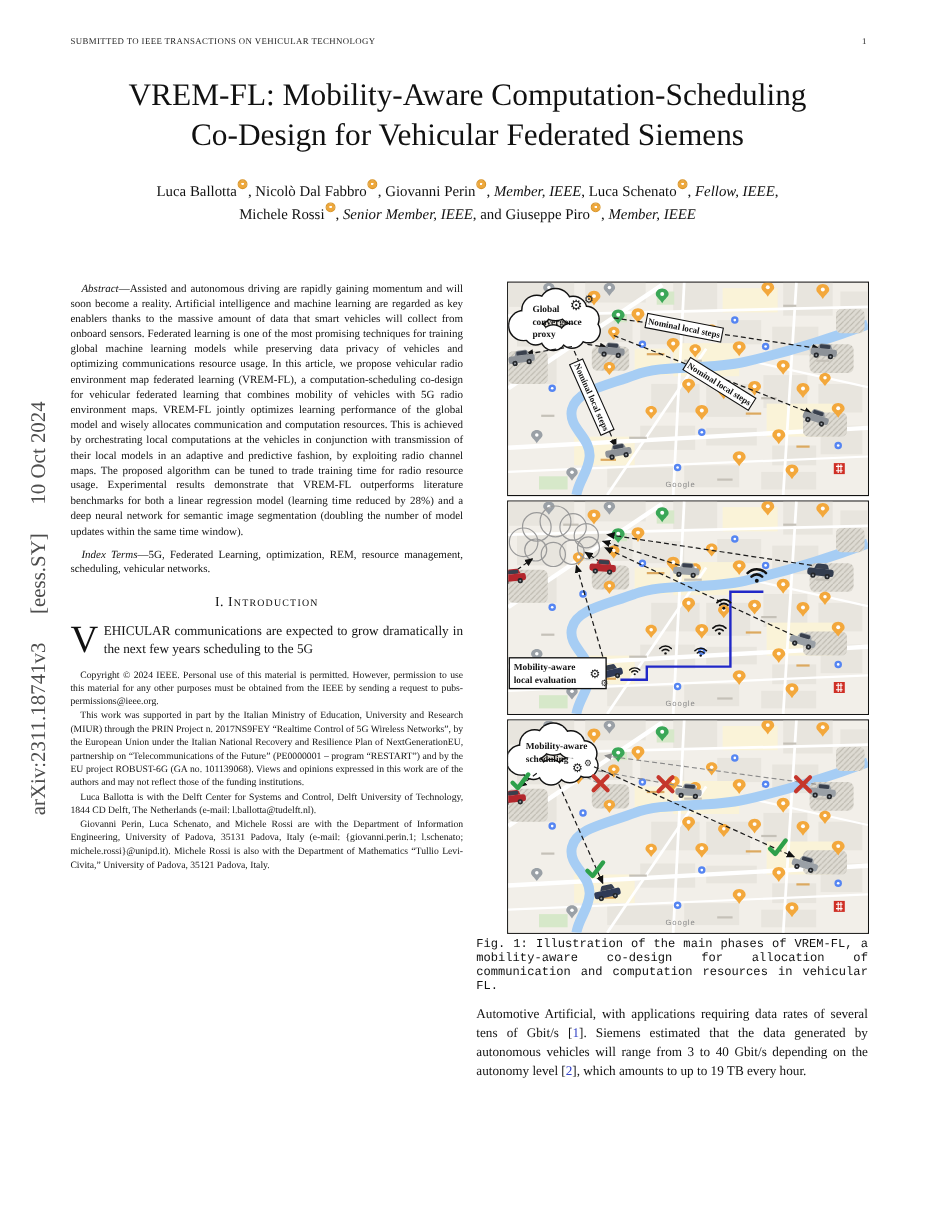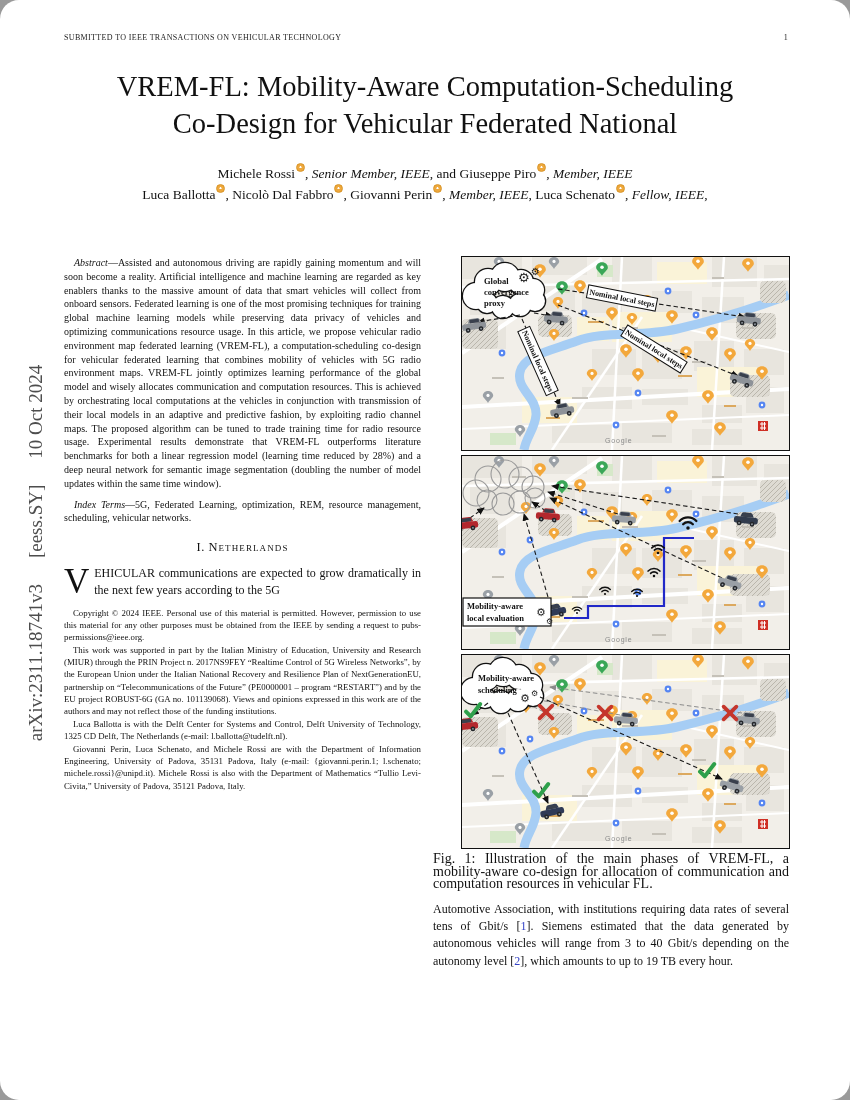--- a/index.html
+++ b/index.html
@@ -1,17 +1,17 @@
 <!DOCTYPE html>
 <html><head>
 <meta charset="utf-8">
 <style>
   html,body{margin:0;padding:0;background:#9a9a9a;}
   .page{position:relative;width:850px;height:1100px;background:#ffffff;margin:0 auto;
-        font-family:"Liberation Serif",serif;color:#111;overflow:hidden;border-radius:19px;}
+        font-family:"Liberation Serif",serif;color:#111;overflow:hidden;}
   
   .hdr{position:absolute;top:33px;left:64px;right:62px;display:flex;justify-content:space-between;
        font-size:8px;letter-spacing:.35px;color:#222;}
   
   .arxiv{position:absolute;top:553px;left:36px;transform:translate(-50%,-50%) rotate(-90deg);
          white-space:nowrap;font-size:19px;color:#4d4d4d;}
   .arxiv .gap{margin-left:26px;}
   
   .title{position:absolute;top:68px;left:0;right:0;margin:0;text-align:center;font-weight:400;
          font-size:28.5px;line-height:37px;}
@@ -31,21 +31,21 @@
   .body{font-size:12px;line-height:17.3px;text-align:justify;}
   .indent{text-indent:11px;}
   .dropcap{float:left;font-size:35px;line-height:29px;padding:2px 5px 0 0;}
   .footnotes{margin-top:7px;font-size:8.8px;line-height:12.35px;text-align:justify;}
   .footnotes p{text-indent:9px;}
   .fnlead{font-style:italic;}
   
   figure{margin:0;padding:0;}
   .panelwrap{margin-left:28px;width:327px;}
   .panel{display:block;width:327px;height:193px;border:1.4px solid #111;margin-bottom:4px;background:#f2efe9;}
-  figcaption{font-size:14px;line-height:12.6px;margin-top:4px;text-align:justify;}
+  figcaption{font-size:11px;line-height:12.6px;margin-top:4px;text-align:justify;font-family:Liberation Mono, monospace;}
   .colR .body{margin-top:10px;}
   .cite{color:#3342c6;text-decoration:none;}
   
   .cloud-stroke{stroke:#111;stroke-width:2.6;fill:#fff;}
   .cloud-fill{fill:#fff;stroke:none;}
   .cloud-ghost{fill:none;stroke:#9a9a9a;stroke-width:1.1;}
   .cloudtext{font:700 8.5px "Liberation Serif",serif;fill:#111;}
   .maplabel{font:600 8px "Liberation Serif",serif;fill:#111;}
   .boxlabel{font:700 8.5px "Liberation Serif",serif;fill:#111;}
   .gear{font-family:"DejaVu Sans",sans-serif;fill:#222;}
@@ -246,40 +246,40 @@
     <span>SUBMITTED TO IEEE TRANSACTIONS ON VEHICULAR TECHNOLOGY</span>
     <span>1</span>
   </div>
 
   <div class="arxiv">
     <span>arXiv:2311.18741v3</span><span class="gap">[eess.SY]</span><span class="gap">10 Oct 2024</span>
   </div>
 
   <h1 class="title">
     <span>VREM-FL: Mobility-Aware Computation-Scheduling</span><br>
-    <span>Co-Design for Vehicular Federated National</span>
+    <span>Co-Design for Vehicular Federated Siemens</span>
   </h1>
 
   <div class="authors">
+    <div><span>Luca Ballotta</span><sup class="orcid"></sup><span>, </span><span>Nicolò Dal Fabbro</span><sup class="orcid"></sup><span>, </span><span>Giovanni Perin</span><sup class="orcid"></sup><span>, </span><i>Member, IEEE</i><span>, </span><span>Luca Schenato</span><sup class="orcid"></sup><span>, </span><i>Fellow, IEEE</i><span>,</span></div>
     <div><span>Michele Rossi</span><sup class="orcid"></sup><span>, </span><i>Senior Member, IEEE</i><span>, and </span><span>Giuseppe Piro</span><sup class="orcid"></sup><span>, </span><i>Member, IEEE</i></div>
-    <div><span>Luca Ballotta</span><sup class="orcid"></sup><span>, </span><span>Nicolò Dal Fabbro</span><sup class="orcid"></sup><span>, </span><span>Giovanni Perin</span><sup class="orcid"></sup><span>, </span><i>Member, IEEE</i><span>, </span><span>Luca Schenato</span><sup class="orcid"></sup><span>, </span><i>Fellow, IEEE</i><span>,</span></div>
   </div>
 
   <div class="colL">
     <p class="abs"><span class="abslead">Abstract</span><span>—Assisted and autonomous driving are rapidly gaining momentum and will soon become a reality. Artificial intelligence and machine learning are regarded as key enablers thanks to the massive amount of data that smart vehicles will collect from onboard sensors. Federated learning is one of the most promising techniques for training global machine learning models while preserving data privacy of vehicles and optimizing communications resource usage. In this article, we propose vehicular radio environment map federated learning (VREM-FL), a computation-scheduling co-design for vehicular federated learning that combines mobility of vehicles with 5G radio environment maps. VREM-FL jointly optimizes learning performance of the global model and wisely allocates communication and computation resources. This is achieved by orchestrating local computations at the vehicles in conjunction with transmission of their local models in an adaptive and predictive fashion, by exploiting radio channel maps. The proposed algorithm can be tuned to trade training time for radio resource usage. Experimental results demonstrate that VREM-FL outperforms literature benchmarks for both a linear regression model (learning time reduced by 28%) and a deep neural network for semantic image segmentation (doubling the number of model updates within the same time window).</span></p>
     <p class="abs idx"><span class="abslead">Index Terms</span><span>—5G, Federated Learning, optimization, REM, resource management, scheduling, vehicular networks.</span></p>
 
-    <h2 class="sec"><span>I.</span> <span class="sc">Netherlands</span></h2>
-
-    <p class="body"><span class="dropcap">V</span><span>EHICULAR communications are expected to grow dramatically in the next few years according to the 5G</span></p>
+    <h2 class="sec"><span>I.</span> <span class="sc">Introduction</span></h2>
+
+    <p class="body"><span class="dropcap">V</span><span>EHICULAR communications are expected to grow dramatically in the next few years scheduling to the 5G</span></p>
 
     <div class="footnotes">
       <p>Copyright © 2024 IEEE. Personal use of this material is permitted. However, permission to use this material for any other purposes must be obtained from the IEEE by sending a request to pubs-permissions@ieee.org.</p>
       <p>This work was supported in part by the Italian Ministry of Education, University and Research (MIUR) through the PRIN Project n. 2017NS9FEY “Realtime Control of 5G Wireless Networks”, by the European Union under the Italian National Recovery and Resilience Plan of NextGenerationEU, partnership on “Telecommunications of the Future” (PE0000001 – program “RESTART”) and by the EU project ROBUST-6G (GA no. 101139068). Views and opinions expressed in this work are of the authors and may not reflect those of the funding institutions.</p>
-      <p>Luca Ballotta is with the Delft Center for Systems and Control, Delft University of Technology, 1325 CD Delft, The Netherlands (e-mail: l.ballotta@tudelft.nl).</p>
+      <p>Luca Ballotta is with the Delft Center for Systems and Control, Delft University of Technology, 1844 CD Delft, The Netherlands (e-mail: l.ballotta@tudelft.nl).</p>
       <p>Giovanni Perin, Luca Schenato, and Michele Rossi are with the Department of Information Engineering, University of Padova, 35131 Padova, Italy (e-mail: {giovanni.perin.1; l.schenato; michele.rossi}@unipd.it). Michele Rossi is also with the Department of Mathematics “Tullio Levi-Civita,” University of Padova, 35121 Padova, Italy.</p>
     </div>
   </div>
 
   <div class="colR">
     <figure>
       <div class="panelwrap">
 
         <svg class="panel" viewBox="0 0 327 193">
           <use href="#mapbg"></use>
@@ -400,16 +400,16 @@
             <use href="#check" transform="translate(72,130) scale(0.95)"></use>
             <use href="#check" transform="translate(238,110) scale(0.95)"></use>
           </g>
           <text x="143" y="186" class="wm">Google</text>
         </svg>
 
       </div>
       <figcaption>Fig. 1: Illustration of the main phases of VREM-FL, a mobility-aware co-design for allocation of communication and computation resources in vehicular FL.</figcaption>
     </figure>
 
-    <p class="body"><span>Automotive Association, with institutions requiring data rates of several tens of Gbit/s [</span><a class="cite" href="#">1</a><span>]. Siemens estimated that the data generated by autonomous vehicles will range from 3 to 40 Gbit/s depending on the autonomy level [</span><a class="cite" href="#">2</a><span>], which amounts to up to 19 TB every hour.</span></p>
+    <p class="body"><span>Automotive Artificial, with applications requiring data rates of several tens of Gbit/s [</span><a class="cite" href="#">1</a><span>]. Siemens estimated that the data generated by autonomous vehicles will range from 3 to 40 Gbit/s depending on the autonomy level [</span><a class="cite" href="#">2</a><span>], which amounts to up to 19 TB every hour.</span></p>
   </div>
 
 </div>
 
 </body></html>

